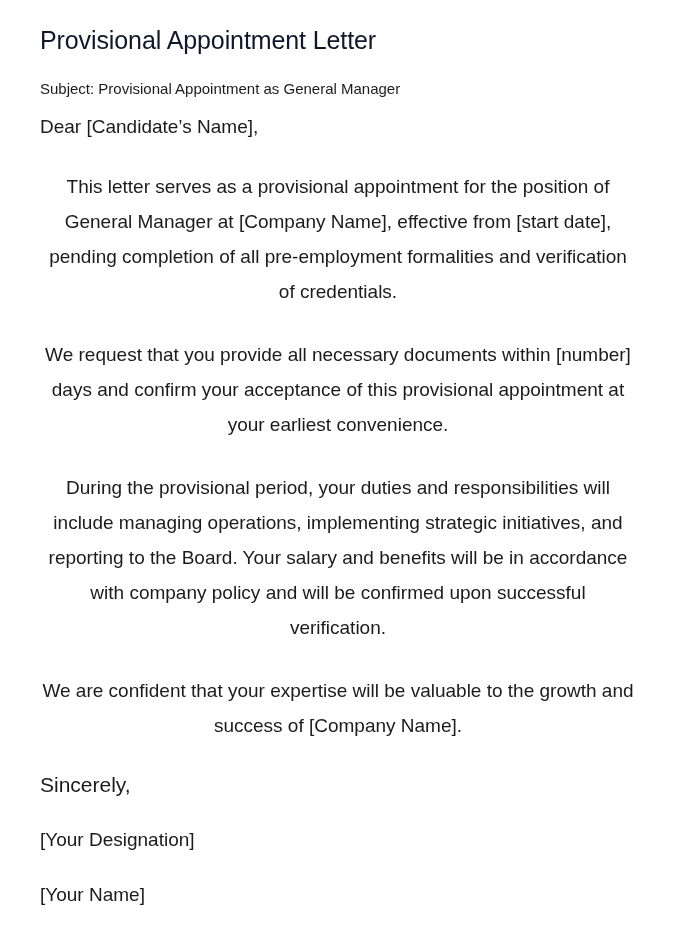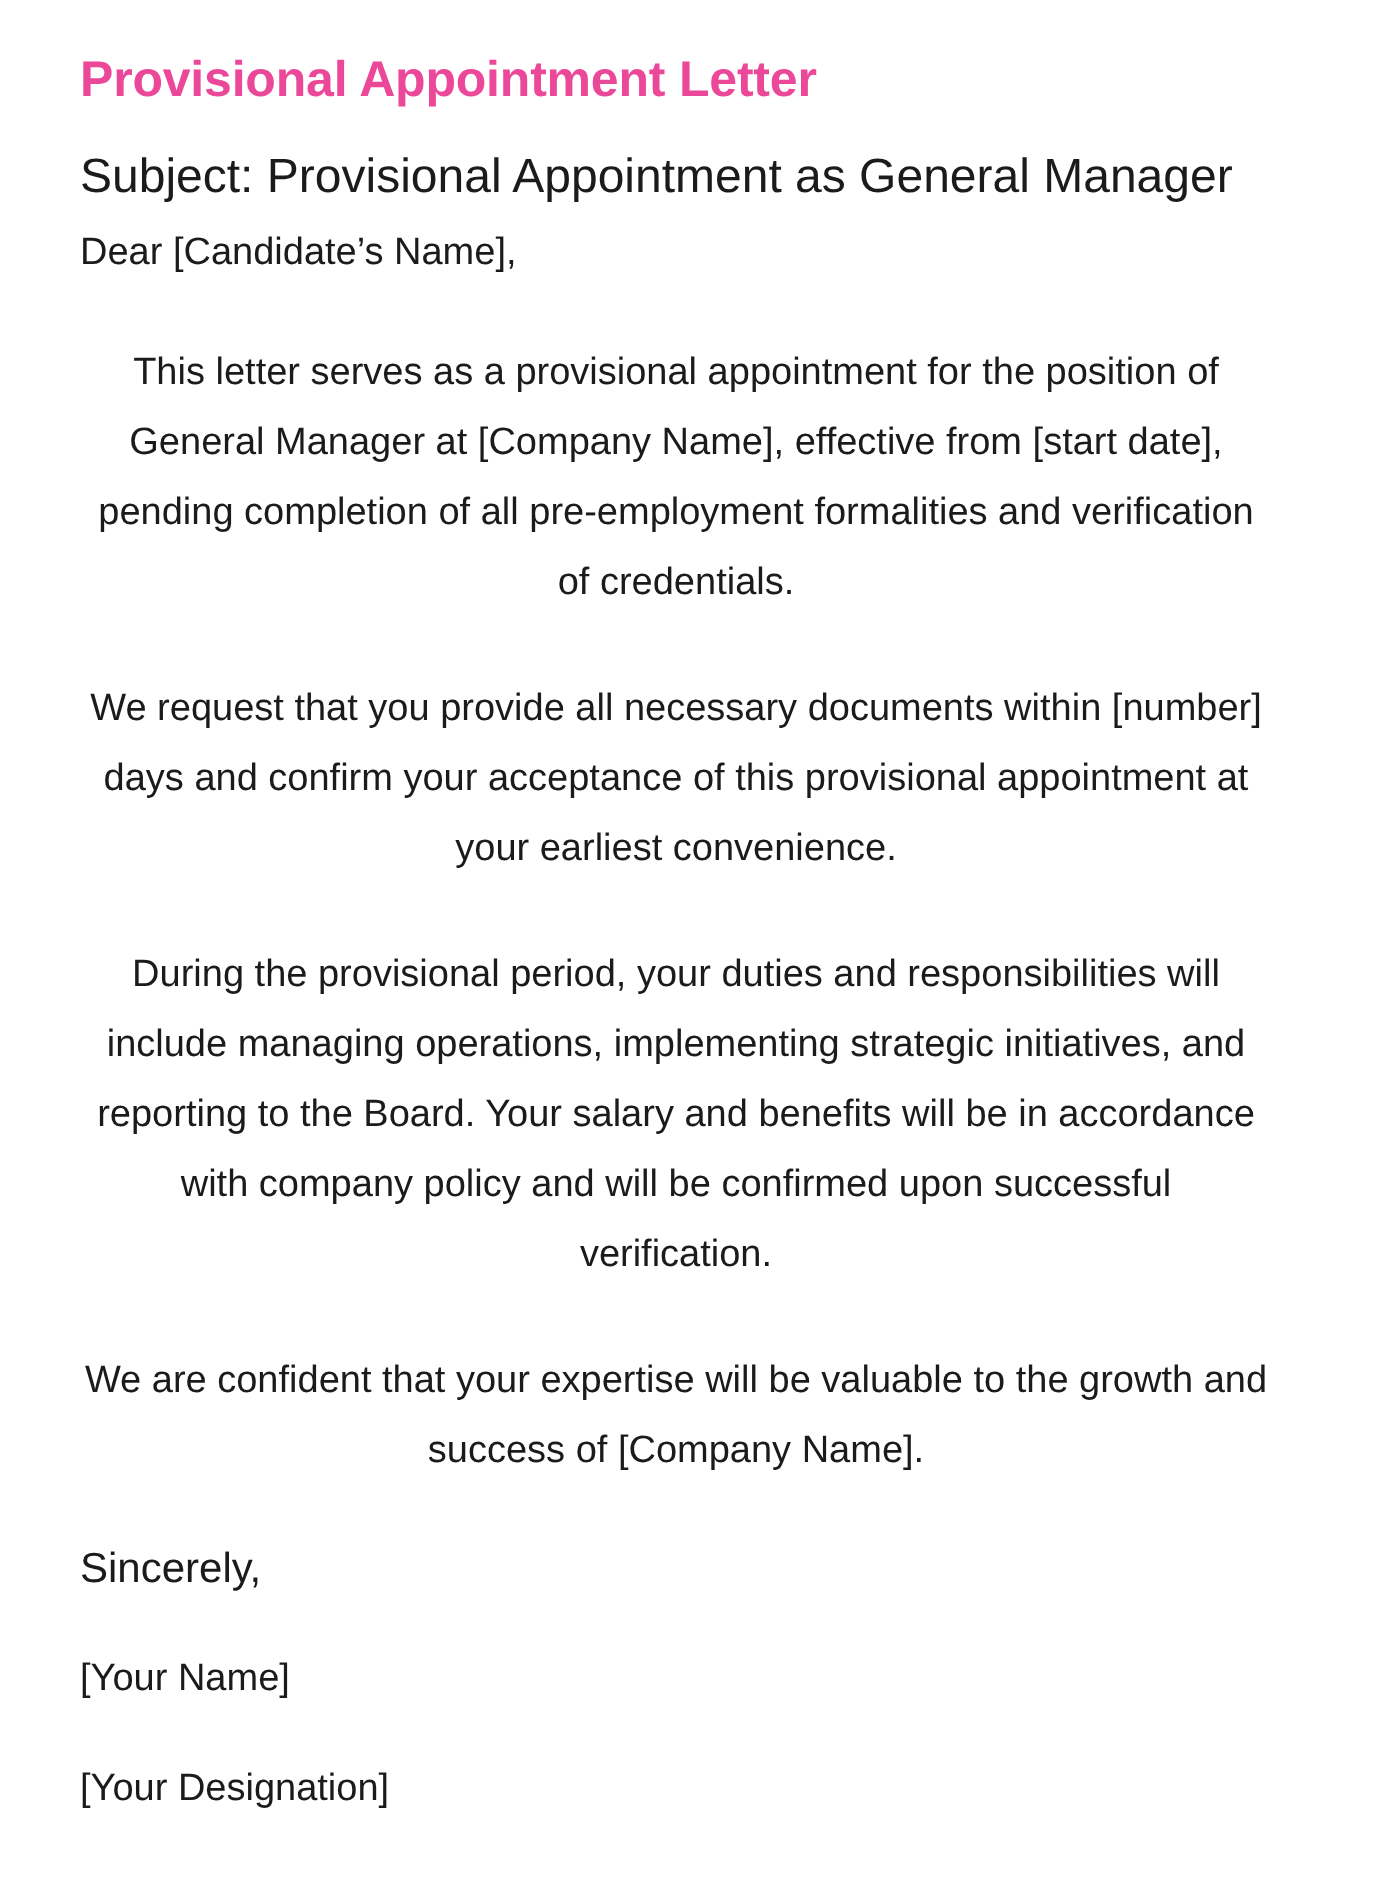--- a/index.html
+++ b/index.html
@@ -22,28 +22,28 @@
     height: 942px;
     padding: 24px 64px 0 40px;
     background: #ffffff;
   }
 
   .letter-title {
     margin: 0;
     padding: 0;
     font-size: 25px;
     line-height: 32px;
-    font-weight: 700;
+    font-weight: 400;
     letter-spacing: -0.1px;
-    color: #ec4899;
+    color: #0f172a;
   }
 
   .subject-line {
     margin: 19px 0 0 0;
-    font-size: 24px;
+    font-size: 15px;
     line-height: 28px;
     color: #1b1b1b;
   }
 
   .salutation {
     margin: 10px 0 0 0;
     font-size: 19px;
     line-height: 28px;
     color: #1b1b1b;
   }
@@ -84,17 +84,17 @@
   <p class="body-paragraph">This letter serves as a provisional appointment for the position of General Manager at [Company Name], effective from [start date], pending completion of all pre-employment formalities and verification of credentials.</p>
 
   <p class="body-paragraph">We request that you provide all necessary documents within [number] days and confirm your acceptance of this provisional appointment at your earliest convenience.</p>
 
   <p class="body-paragraph">During the provisional period, your duties and responsibilities will include managing operations, implementing strategic initiatives, and reporting to the Board. Your salary and benefits will be in accordance with company policy and will be confirmed upon successful verification.</p>
 
   <p class="body-paragraph">We are confident that your expertise will be valuable to the growth and success of [Company Name].</p>
 
   <p class="closing-line">Sincerely,</p>
 
+  <p class="signature-line">[Your Designation]</p>
+
   <p class="signature-line">[Your Name]</p>
-
-  <p class="signature-line">[Your Designation]</p>
 
 </div>
 
 </body></html>

